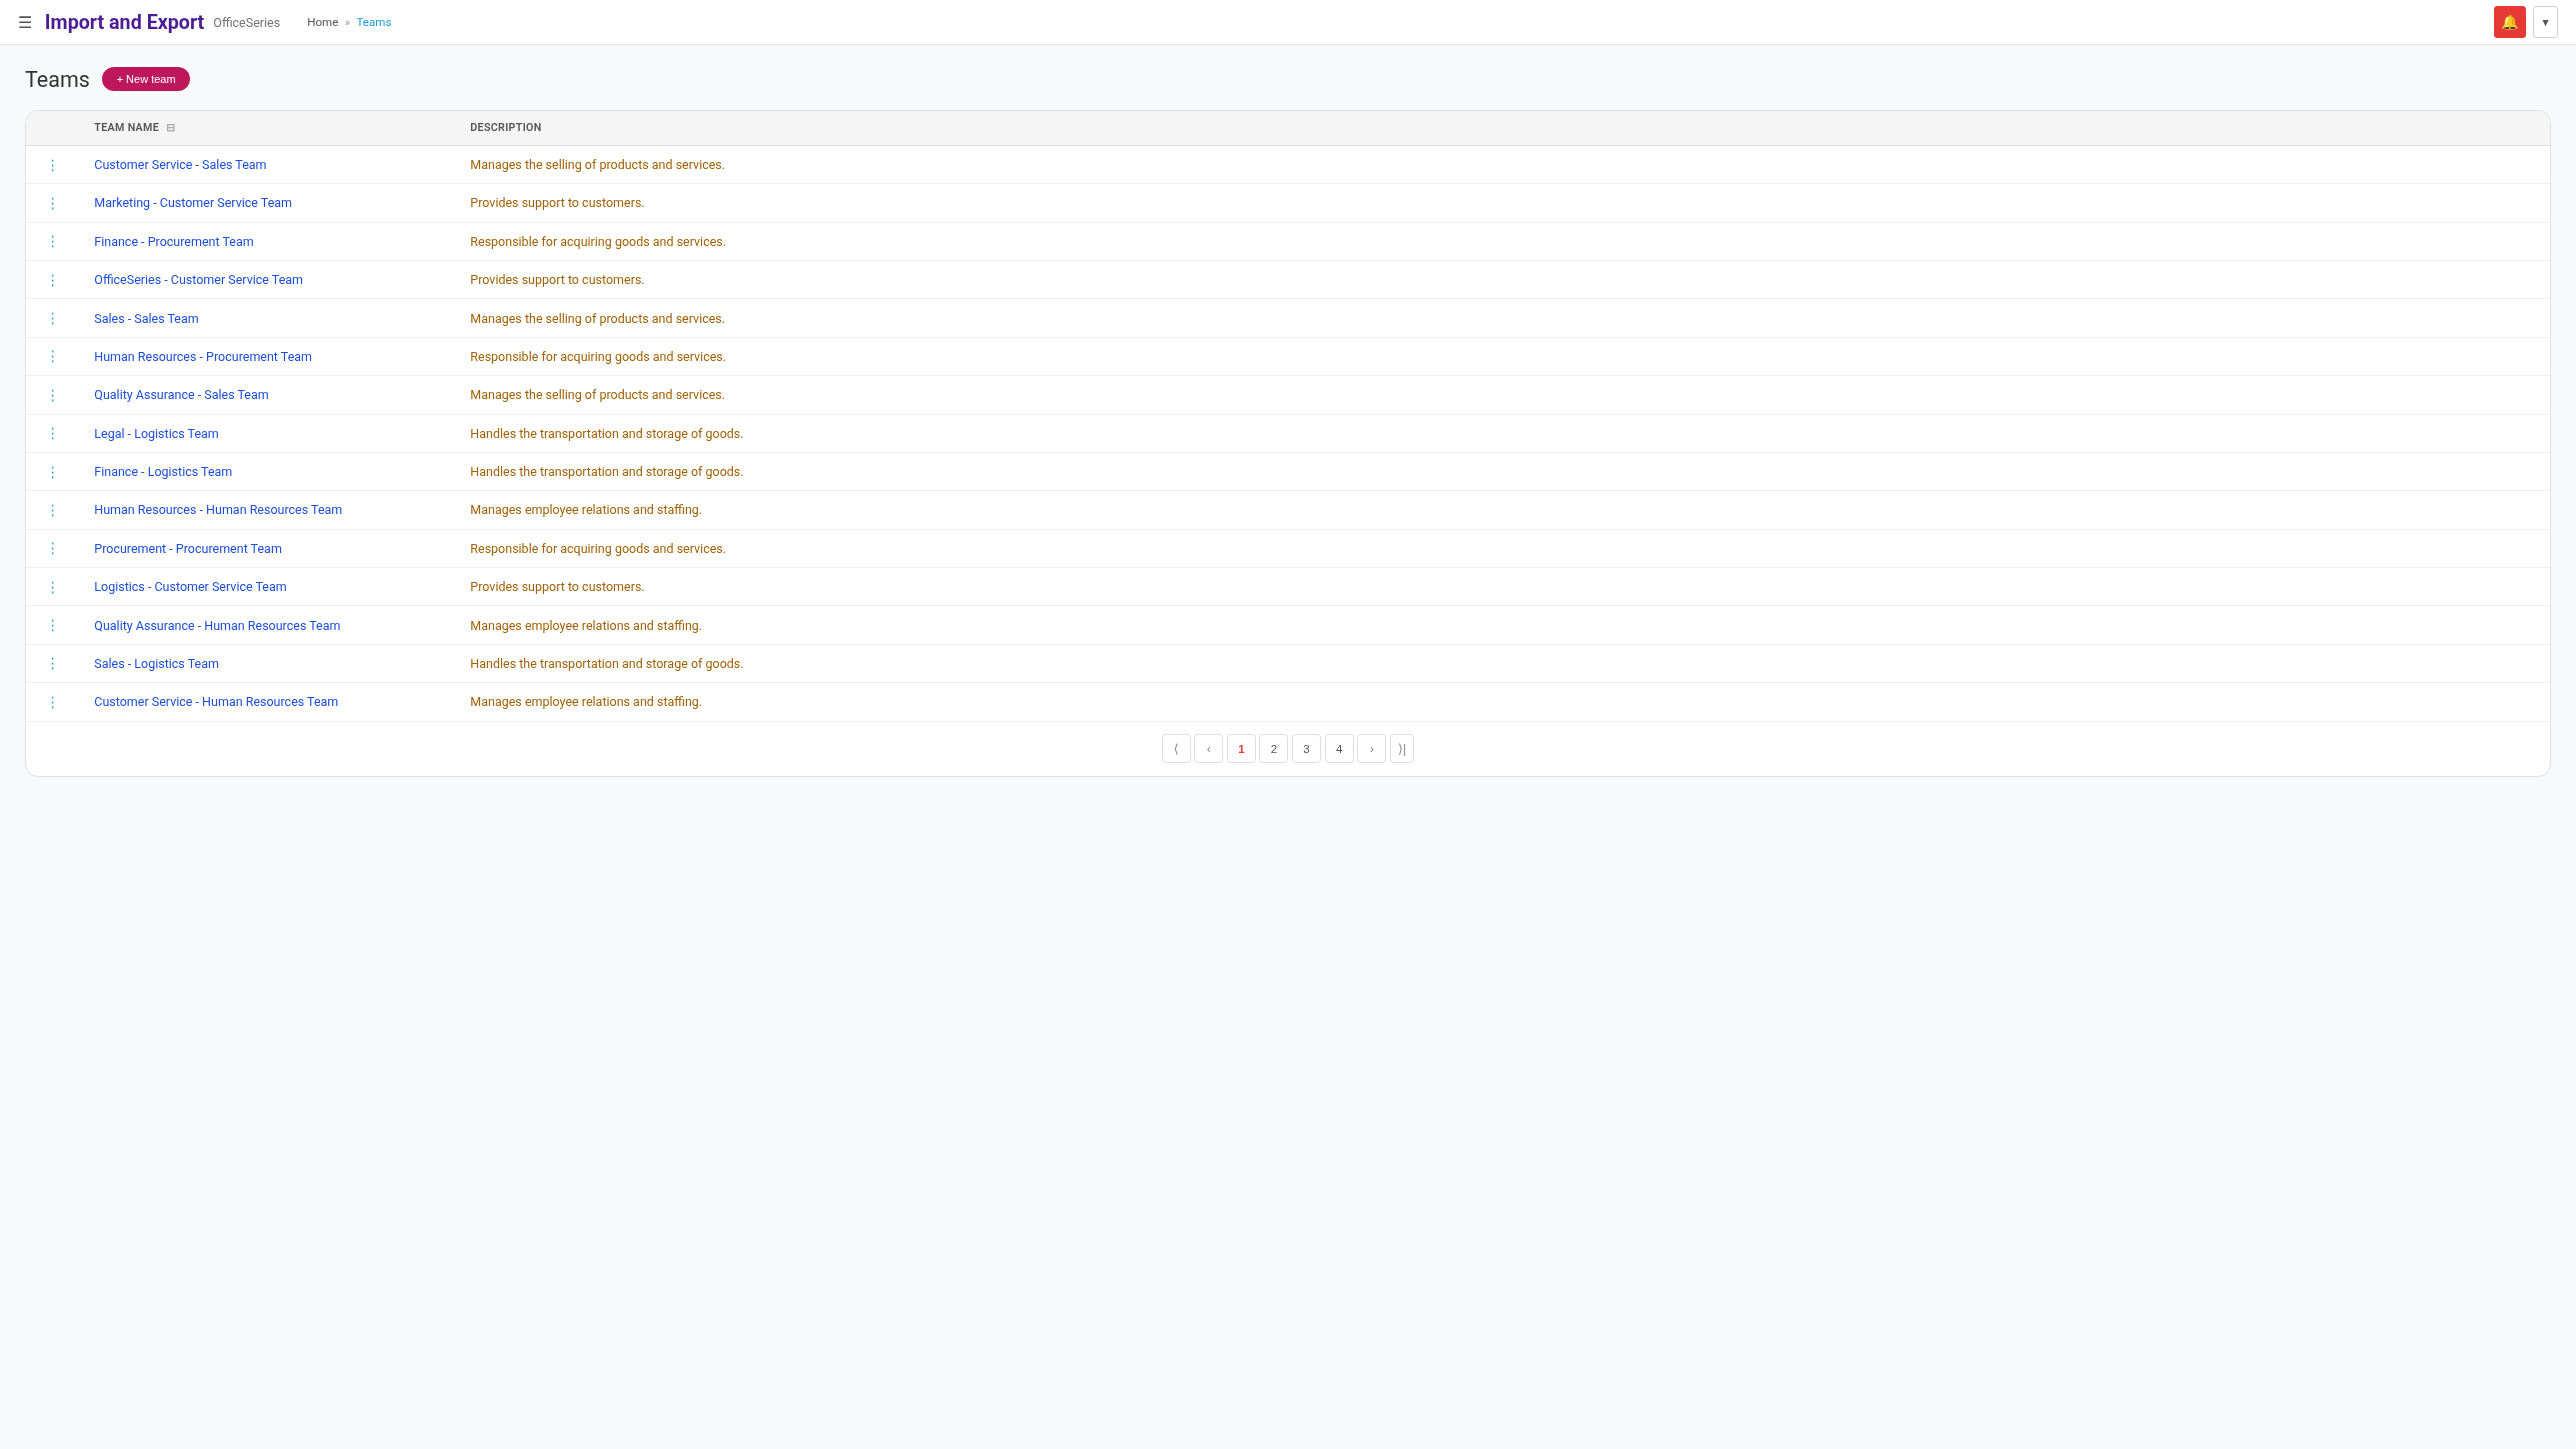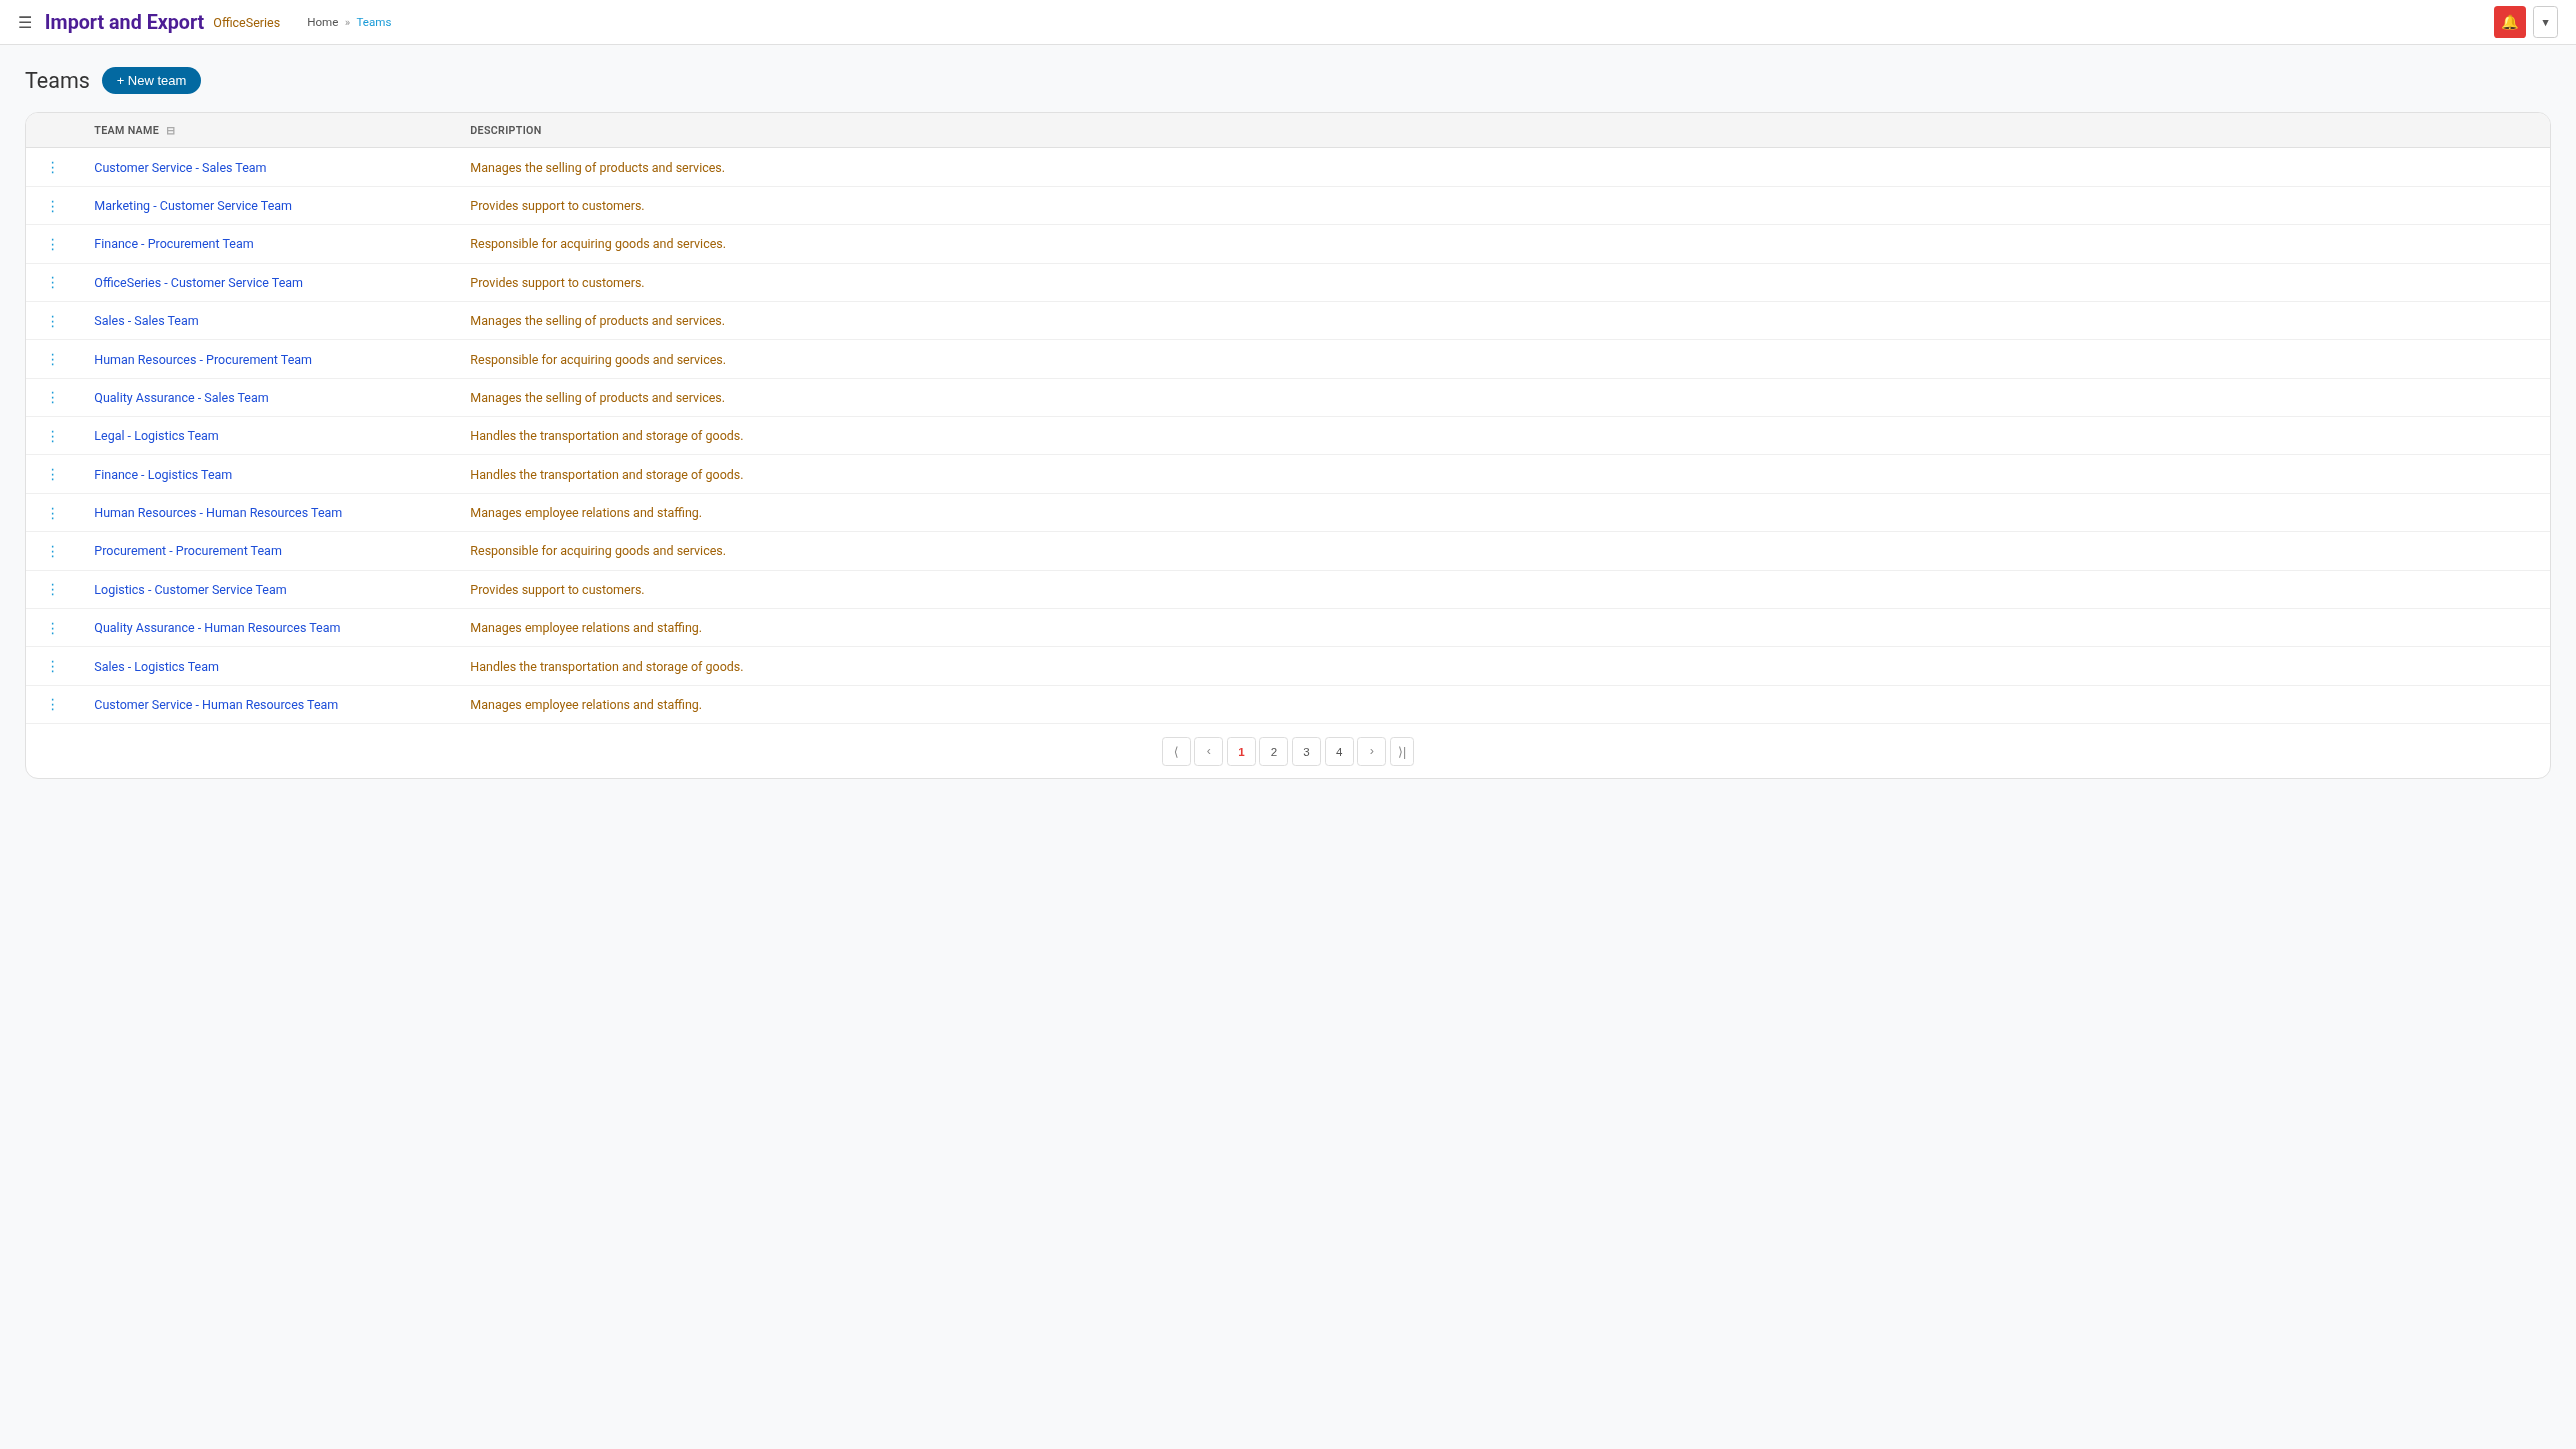--- a/index.html
+++ b/index.html
@@ -22,21 +22,21 @@
       font-size: 16px;
     }
     .header-app-title {
       font-size: 19.7px;
       font-weight: 700;
       color: #4c1d95;
       margin-right: 9px;
     }
     .header-app-subtitle {
       font-size: 12.5px;
-      color: #a16207;
+      color: #737373;
       margin-right: 27px;
     }
     .header-breadcrumb {
       font-size: 11.6px;
       color: #555;
     }
     .header-breadcrumb a {
       color: #555;
       text-decoration: none;
     }
@@ -85,26 +85,26 @@
       align-items: center;
       margin-bottom: 18px;
       gap: 12.5px;
     }
     .page-title {
       font-size: 21.5px;
       font-weight: 400;
       color: #333;
     }
     .new-team-btn {
-      background: #0369a1;
+      background: #be185d;
       color: #fff;
       border: none;
       border-radius: 18px;
       padding: 6.3px 14.3px;
-      font-size: 13px;
+      font-size: 11px;
       cursor: pointer;
       display: flex;
       align-items: center;
       gap: 4.5px;
     }
 
     
     .table-container {
       background: #fff;
       border: 0.9px solid #e0e0e0;

